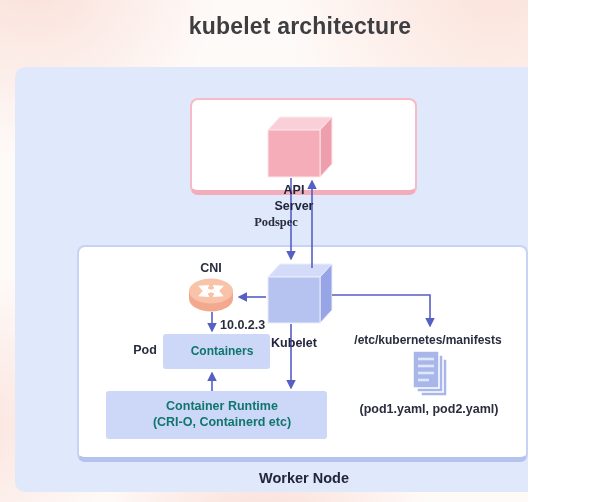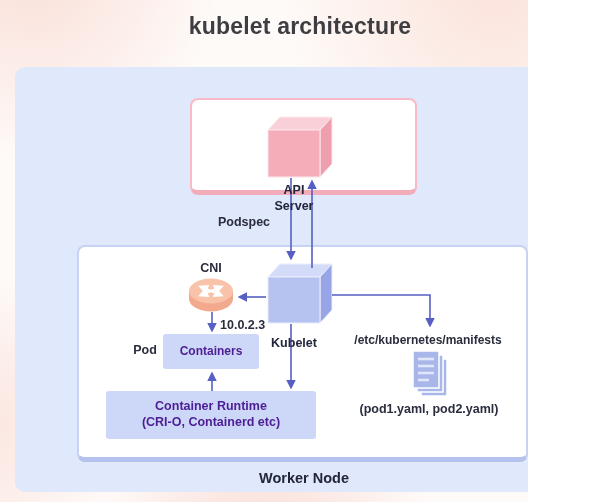--- a/index.html
+++ b/index.html
@@ -37,21 +37,21 @@
     border-radius:8px;box-sizing:border-box;
   }
   .worker-box{
     position:absolute;left:77px;top:245px;width:451px;height:217px;
     background:#ffffff;border:2px solid #c7d2f4;border-bottom:5px solid #b5c2ee;
     border-radius:8px;box-sizing:border-box;
   }
   .node-box{
     position:absolute;background:#cdd7f7;border-radius:3px;
     display:flex;align-items:center;justify-content:center;flex-direction:column;
-    color:#4c1d95;font-weight:bold;font-size:12px;line-height:1.25;text-align:center;
+    color:#0f766e;font-weight:bold;font-size:12px;line-height:1.25;text-align:center;padding-left:11px;
   }
   .containers-box{left:163px;top:334px;width:96px;height:35px;}
   .runtime-box{left:106px;top:391px;width:210px;height:48px;font-size:12.5px;}
   .lbl{
     position:absolute;color:#2a2d3e;font-weight:bold;font-size:12.5px;
     white-space:nowrap;line-height:1.2;
   }
   .centered{transform:translateX(-50%);text-align:center;}
   .cube-label{
     position:absolute;width:56px;text-align:center;font-weight:bold;
@@ -136,21 +136,21 @@
     <line x1="212" y1="312" x2="212" y2="330" stroke="#575fc4" stroke-width="1.6" marker-end="url(#arr)"></line>
     <line x1="212" y1="391" x2="212" y2="374" stroke="#575fc4" stroke-width="1.6" marker-end="url(#arr)"></line>
     <line x1="291" y1="324" x2="291" y2="387" stroke="#575fc4" stroke-width="1.6" marker-end="url(#arr)"></line>
     <polyline points="332,295 430,295 430,325" fill="none" stroke="#575fc4" stroke-width="1.6" marker-end="url(#arr)"></polyline>
   </svg>
 
   <div class="cube-label" style="left:266px;top:140px;">API Server</div>
 
   <div class="cube-label" style="left:266px;top:293px;">Kubelet</div>
 
-  <div class="lbl centered" style="left:244px;top:215px;">Podspec</div>
+  <div class="lbl centered" style="left:276px;top:215px;font-family:Liberation Serif, serif;">Podspec</div>
 
 
   <div class="lbl centered" style="left:211px;top:261px;">CNI</div>
 
   <div class="lbl" style="left:220px;top:318px;">10.0.2.3</div>
 
   <div class="lbl centered" style="left:145px;top:343px;">Pod</div>
 
   <div class="lbl centered" style="left:428px;top:333px;font-size:12px;">/etc/kubernetes/manifests</div>
 

